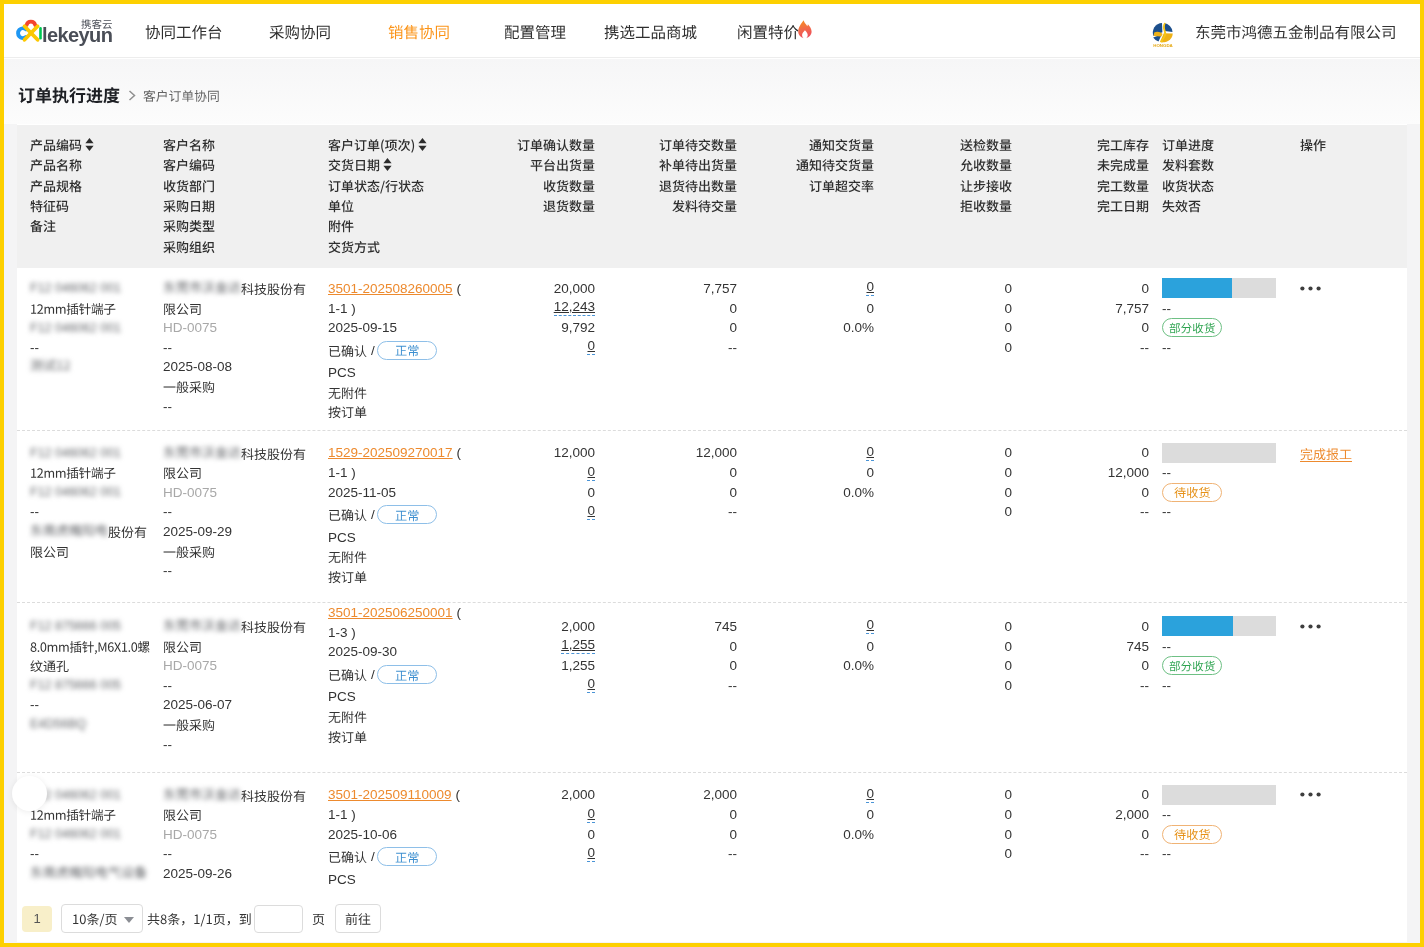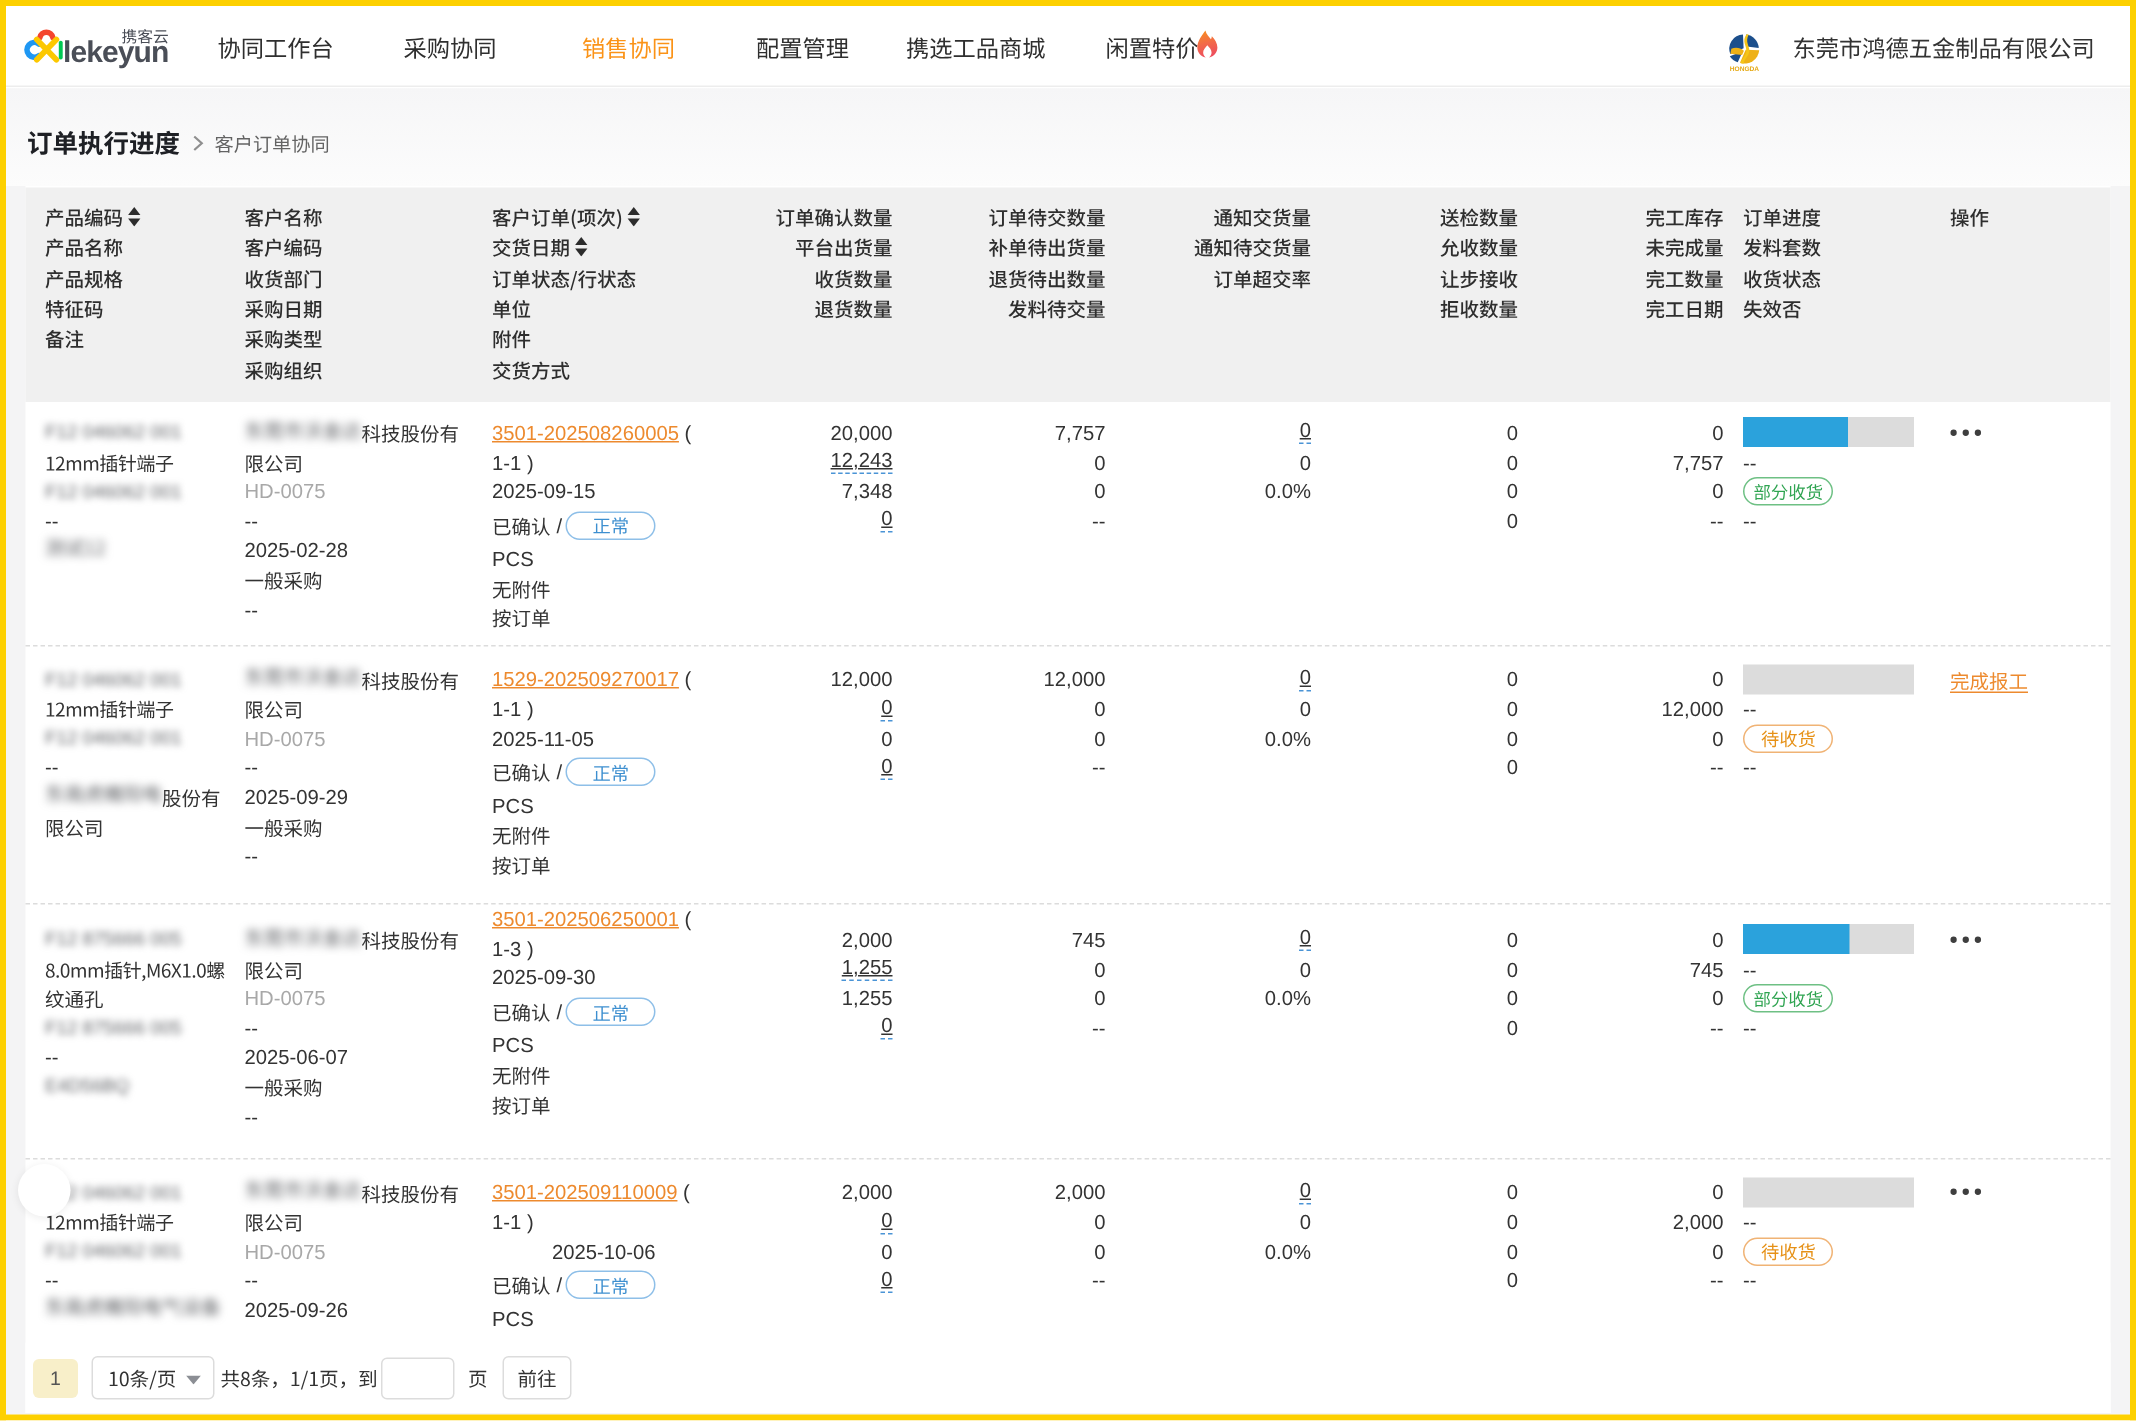--- a/index.html
+++ b/index.html
@@ -877,21 +877,21 @@
         </g>
       </svg>
     </div>
     <div class="ln" style="height:19.6px;">
       <span class="lt" style="color:#a8a8a8">HD-0075</span>
     </div>
     <div class="ln" style="height:19.6px;">
       <span class="lt">--</span>
     </div>
     <div class="ln" style="height:19.6px;">
-      <span class="lt">2025-02-28</span>
+      <span class="lt">2025-08-08</span>
     </div>
     <div class="ln" style="height:19.6px;">
       <svg width="52.0" height="18.8" style="overflow:visible;">
         <g fill="#333" transform="translate(0,15.08) scale(0.01300)">
           <use href="#r4e00" x="0"></use>
           <use href="#r822c" x="1000"></use>
           <use href="#r91c7" x="2000"></use>
           <use href="#r8d2d" x="3000"></use>
         </g>
       </svg>
@@ -952,21 +952,21 @@
     </div>
   </div>
 <div class="abs" style="left:475px;top:278.7px;width:120px;">
     <div class="ln" style="height:19.6px;justify-content:flex-end;">
       <span class="lt">20,000</span>
     </div>
     <div class="ln" style="height:19.6px;justify-content:flex-end;">
       <span class="lt du">12,243</span>
     </div>
     <div class="ln" style="height:19.6px;justify-content:flex-end;">
-      <span class="lt">7,348</span>
+      <span class="lt">9,792</span>
     </div>
     <div class="ln" style="height:19.6px;justify-content:flex-end;">
       <span class="lt du">0</span>
     </div>
   </div>
 <div class="abs" style="left:617px;top:278.7px;width:120px;">
     <div class="ln" style="height:19.6px;justify-content:flex-end;">
       <span class="lt">7,757</span>
     </div>
     <div class="ln" style="height:19.6px;justify-content:flex-end;">
@@ -1647,21 +1647,21 @@
     </div>
   </div>
 <div class="abs" style="left:328px;top:785.2px;width:150px;">
     <div class="ln" style="height:19.6px;">
       <span class="olink">3501-202509110009</span>
       <span class="lt">&nbsp;(</span>
     </div>
     <div class="ln" style="height:19.6px;">
       <span class="lt">1-1&nbsp;)</span>
     </div>
-    <div class="ln" style="height:19.6px;margin-left:40px;">
+    <div class="ln" style="height:19.6px;">
       <span class="lt">2025-10-06</span>
     </div>
     <div class="ln" style="height:25.4px;">
       <svg width="39.0" height="18.8" style="overflow:visible;">
         <g fill="#333" transform="translate(0,15.08) scale(0.01300)">
           <use href="#r5df2" x="0"></use>
           <use href="#r786e" x="1000"></use>
           <use href="#r8ba4" x="2000"></use>
         </g>
       </svg>

